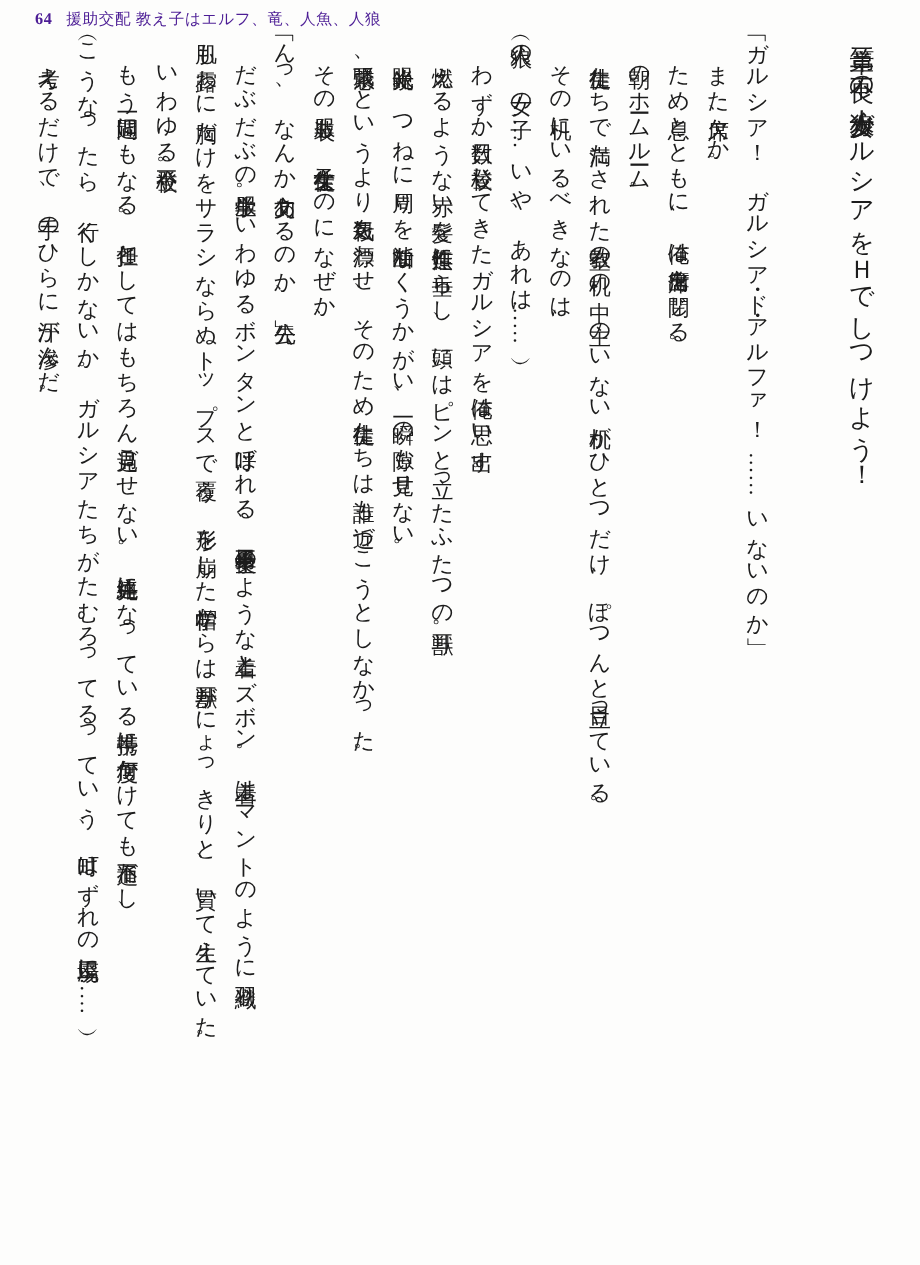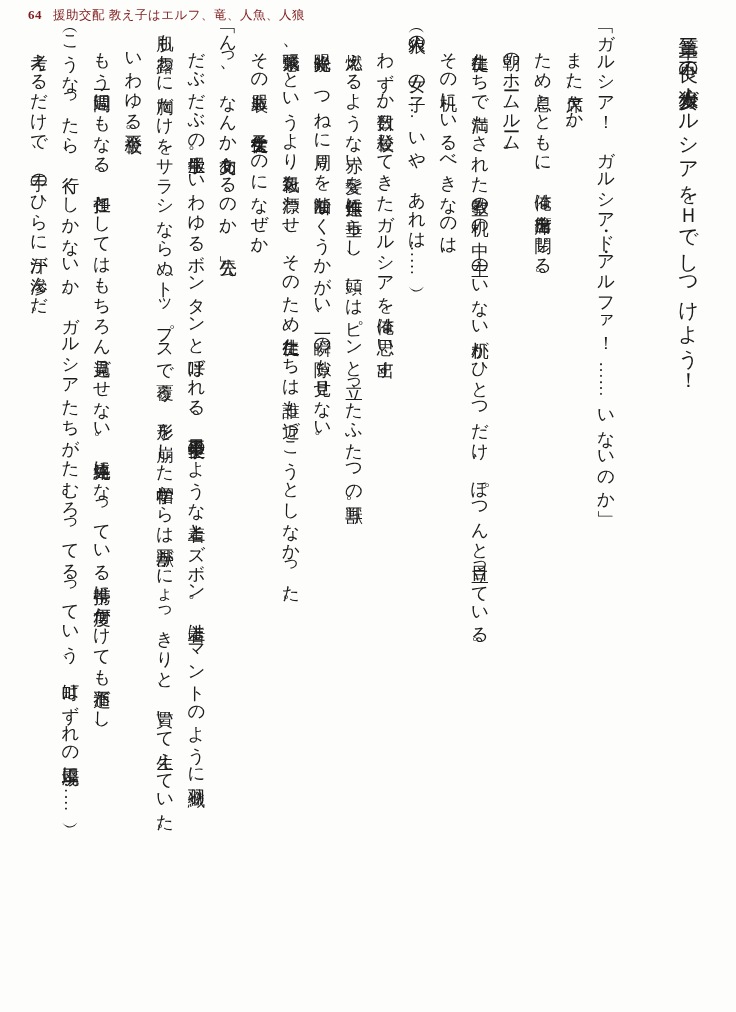--- a/index.html
+++ b/index.html
@@ -15,21 +15,21 @@
     color: #1f1f1f;
     overflow: hidden;
   }
   
   .running-header {
     position: absolute;
     top: 7px;
     left: 28px;
     font-size: 12.5px;
     letter-spacing: 0.5px;
-    color: #7f1d1d;
+    color: #4c1d95;
     white-space: nowrap;
   }
   .running-header .page-num {
     font-weight: 700;
     margin-right: 11px;
     font-size: 13px;
   }
   
   .text-area {
     position: absolute;

